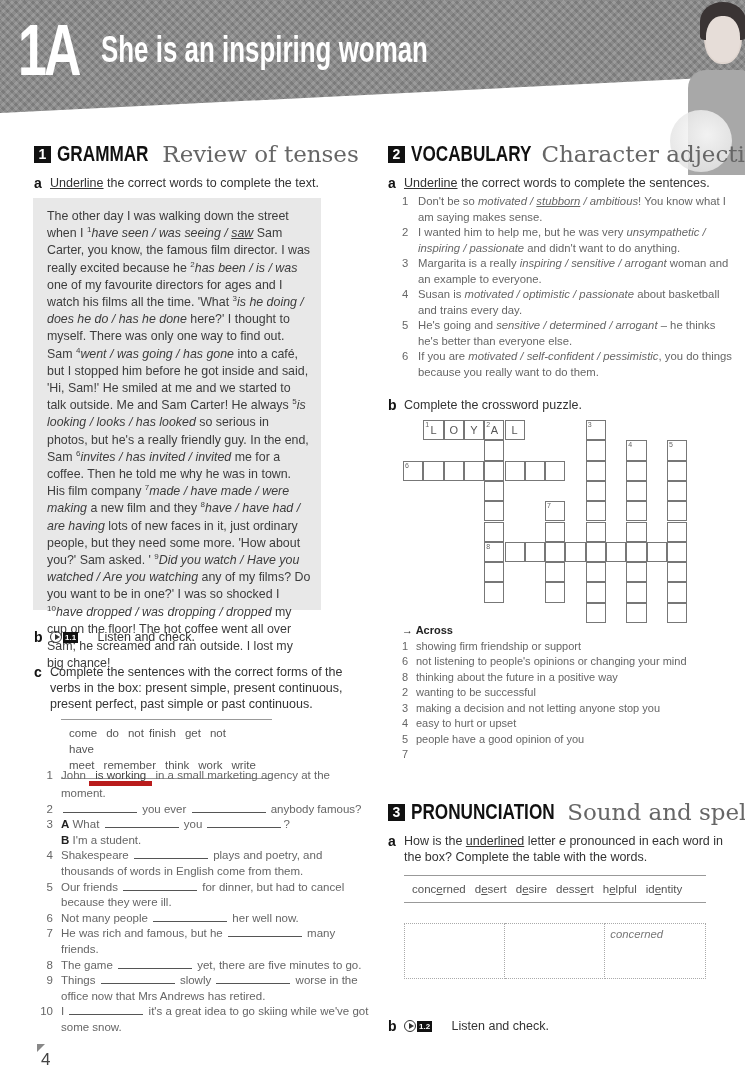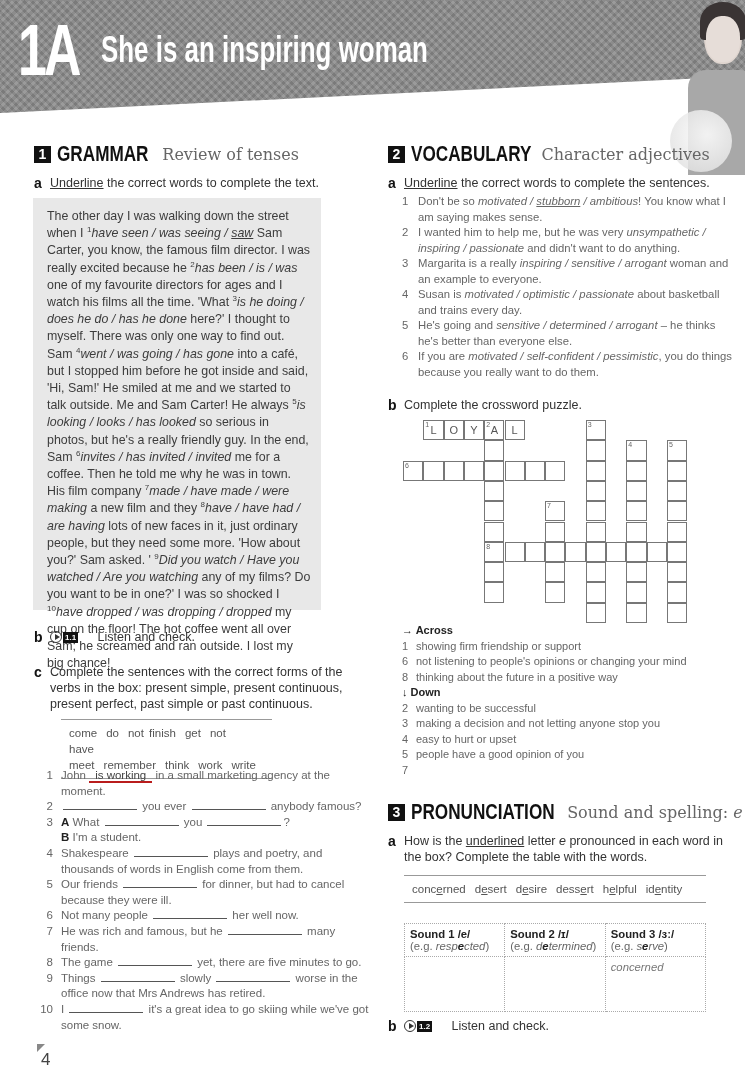--- a/index.html
+++ b/index.html
@@ -36,21 +36,21 @@
   .photo .shirt { position: absolute; left: 18px; top: 70px; width: 70px; height: 105px; border-radius: 18px 18px 0 0; background: #a8a8a8; }
   .photo .ball { position: absolute; left: 0px; top: 110px; width: 62px; height: 62px; border-radius: 50%; background: radial-gradient(circle at 60% 40%, #fff, #d9d9d9); opacity: 0.85; }
 
   
   .sec-head { position: absolute; display: flex; align-items: center; white-space: nowrap; }
   .sec-num {
     display: inline-block; width: 17px; height: 17px; background: #111; color: #fff;
     font-weight: bold; font-size: 14px; text-align: center; line-height: 17px; margin-right: 6px;
   }
   .sec-label { font-weight: bold; font-size: 22px; color: #111; transform: scaleX(0.78); transform-origin: left center; display: inline-block; }
-  .sec-sub { font-family: "DejaVu Serif", serif; font-size: 16px; color: #666; }
+  .sec-sub { font-family: "DejaVu Serif", serif; font-size: 23px; color: #666; }
 
   .step { position: absolute; font-size: 12.5px; color: #333; }
   .step .letter { position: absolute; left: 0; top: 0; font-weight: bold; color: #111; font-size: 14px; }
   .step .txt { display: block; padding-left: 16px; line-height: 16px; }
   u.ul { text-decoration: underline; }
 
   
   .gram-box {
     position: absolute; left: 33px; top: 198px; width: 288px; height: 412px;
     background: #e8e8e8;
@@ -68,21 +68,21 @@
   .word-box {
     position: absolute; border-top: 1px solid #999; border-bottom: 1px solid #999;
     padding: 5px 8px; font-size: 11.5px; line-height: 16px; color: #555; word-spacing: 2px;
   }
   .word-box span { margin-right: 9px; }
 
   .qlist { position: absolute; font-size: 11.5px; color: #666; line-height: 15.6px; }
   .qlist .q { position: relative; padding-left: 30px; }
   .qlist .q .n { position: absolute; left: 0; width: 22px; text-align: right; }
   .blank { display: inline-block; width: 74px; border-bottom: 1px solid #555; height: 11px; vertical-align: baseline; margin: 0 2px; }
-  .ans { display: inline-block; border-bottom: 2px solid #b91c1c; padding: 0 6px; color: #444; line-height: 12px; }
+  .ans { display: inline-block; border-bottom: 5px solid #b91c1c; padding: 0 6px; color: #444; line-height: 12px; }
   .qlist b { color: #222; }
 
   .vlist { position: absolute; font-size: 11.3px; color: #666; line-height: 15.5px; }
   .vlist .q { position: relative; padding-left: 16px; }
   .vlist .q .n { position: absolute; left: 0; }
   .vlist i { font-style: italic; }
 
   
   .xw { position: absolute; left: 0; top: 0; width: 745px; height: 1080px; pointer-events: none; }
   .cell { position: absolute; width: 20.3px; height: 20.3px; border: 1px solid #777; background: #fff; pointer-events: auto; }
@@ -276,21 +276,20 @@
     <div class="cell" style="left: 646.6px; top: 541.8px;"></div>
   </div>
 
 <div class="clues" id="clues">
   <div class="hd">→ <span>Across</span></div>
   <div id="clues-across">
       <div class="c"><span class="n">1</span><span>showing firm friendship or support</span></div>
       <div class="c"><span class="n">6</span><span>not listening to people's opinions or changing your mind</span></div>
       <div class="c"><span class="n">8</span><span>thinking about the future in a positive way</span></div>
     </div>
-  <div class="hd">↓ <span>Down</span></div>
   <div id="clues-down">
       <div class="c"><span class="n">2</span><span>wanting to be successful</span></div>
       <div class="c"><span class="n">3</span><span>making a decision and not letting anyone stop you</span></div>
       <div class="c"><span class="n">4</span><span>easy to hurt or upset</span></div>
       <div class="c"><span class="n">5</span><span>people have a good opinion of you</span></div>
       <div class="c"><span class="n">7</span></div>
     </div>
 </div>
 
 <div class="sec-head" style="left:388px; top:799px;">
@@ -303,34 +302,20 @@
   <span class="letter">a</span>
   <span class="txt"><span>How is the </span><u class="ul">underlined</u><span> letter </span><i>e</i><span> pronounced in each word in the box? Complete the table with the words.</span></span>
 </div>
 
 <div class="word-box" style="left:404px; top:875px; width:302px;">
   <div id="pw-r1"><span>conc<u>e</u>rned</span><span>d<u>e</u>sert</span><span>d<u>e</u>sire</span><span>dess<u>e</u>rt</span><span>h<u>e</u>lpful</span><span>id<u>e</u>ntity</span></div>
 </div>
 
 <table class="ptable" id="ptable">
   <tbody>
-      <tr id="ptable-head">
-        <td>
-          <div class="ph">Sound 1 /e/</div>
-          <div class="eg">(e.g. <i>resp</i><b style="font-style: italic; color: rgb(34, 34, 34);">e</b><i>cted</i>)</div>
-        </td>
-        <td>
-          <div class="ph">Sound 2 /ɪ/</div>
-          <div class="eg">(e.g. <i>d</i><b style="font-style: italic; color: rgb(34, 34, 34);">e</b><i>termined</i>)</div>
-        </td>
-        <td>
-          <div class="ph">Sound 3 /ɜː/</div>
-          <div class="eg">(e.g. <i>s</i><b style="font-style: italic; color: rgb(34, 34, 34);">e</b><i>rve</i>)</div>
-        </td>
-      </tr>
   <tr id="ptable-body">
         <td class="cellans"></td>
         <td class="cellans"></td>
         <td class="cellans">concerned</td>
       </tr>
 </tbody>
   </table>
 
 <div class="step" style="left:388px; top:1018px; width:345px;">
   <span class="letter">b</span>

